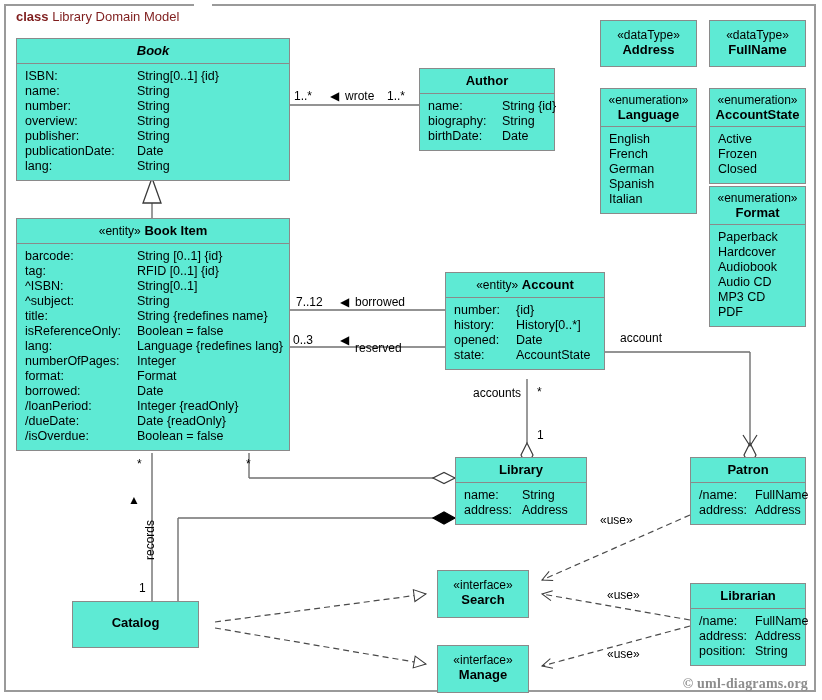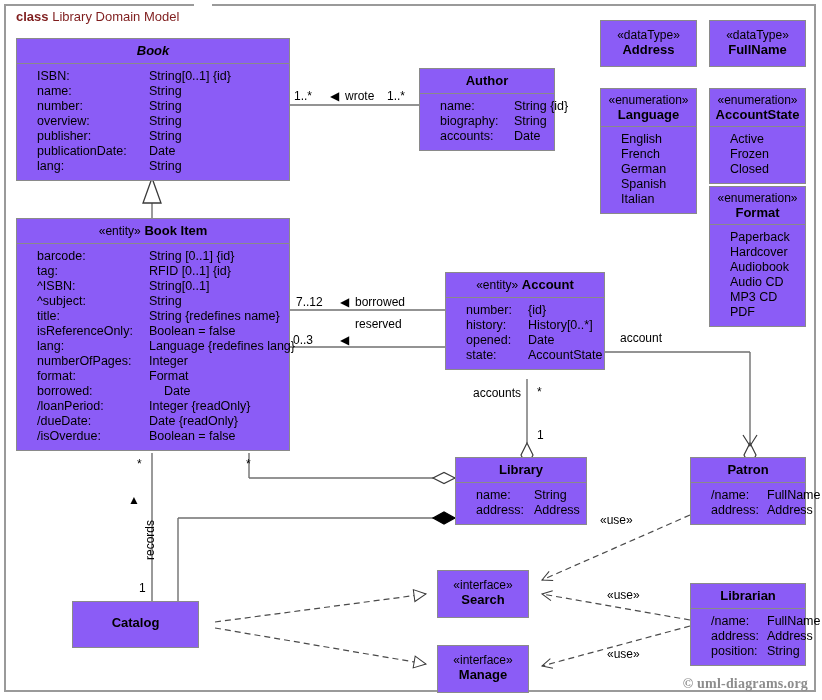--- a/index.html
+++ b/index.html
@@ -18,21 +18,21 @@
   #svg-layer{
     position:absolute;
     left:0; top:0;
     width:822px; height:700px;
     pointer-events:none;
   }
   
   .node{
     position:absolute;
     box-sizing:border-box;
-    background:#8b5cf6;
+    background:#5eead4;
     border:1px solid #8a8a8a;
     z-index:5;
   }
   .node .hdr{
     box-sizing:border-box;
     text-align:center;
     padding:5px 4px 5px 4px;
     font-size:13px;
     line-height:14px;
     color:#000;
@@ -48,21 +48,20 @@
   .node .hdr.twoline{ padding:4px 4px 4px 4px; }
   .node .hdr.twoline .stereo{ display:block; line-height:14px; }
   .node .hdr.twoline .nm{ display:block; line-height:15px; }
   .node .sep{
     height:0;
     border-top:1px solid #8a8a8a;
   }
   .node .body{
     box-sizing:border-box;
     padding:5px 0 6px 0;
-    margin-left:12px;
   }
   .attr{
     display:flex;
     font-size:12.5px;
     line-height:15px;
     color:#000;
     white-space:nowrap;
     padding-left:8px;
   }
   .attr .k{ flex:0 0 auto; }
@@ -272,21 +271,21 @@
     <div class="body">
       <div class="attr">
         <span class="k" style="width:74px">name:</span>
         <span class="v">String {id}</span>
       </div>
       <div class="attr">
         <span class="k" style="width:74px">biography:</span>
         <span class="v">String</span>
       </div>
       <div class="attr">
-        <span class="k" style="width:74px">accounts:</span>
+        <span class="k" style="width:74px">birthDate:</span>
         <span class="v">Date</span>
       </div>
     </div>
   </div>
 
   <div class="lbl" style="left:294px; top:90px;">1..*</div>
   <div class="lbl" style="left:330px; top:90px;">◀</div>
   <div class="lbl" style="left:345px; top:90px;">wrote</div>
   <div class="lbl" style="left:387px; top:90px;">1..*</div>
 
@@ -327,21 +326,21 @@
       </div>
       <div class="attr">
         <span class="k" style="width:112px">numberOfPages:</span>
         <span class="v">Integer</span>
       </div>
       <div class="attr">
         <span class="k" style="width:112px">format:</span>
         <span class="v">Format</span>
       </div>
       <div class="attr">
-        <span class="k" style="width:127px">borrowed:</span>
+        <span class="k" style="width:112px">borrowed:</span>
         <span class="v">Date</span>
       </div>
       <div class="attr">
         <span class="k" style="width:112px">/loanPeriod:</span>
         <span class="v">Integer {readOnly}</span>
       </div>
       <div class="attr">
         <span class="k" style="width:112px">/dueDate:</span>
         <span class="v">Date {readOnly}</span>
       </div>
@@ -377,21 +376,21 @@
       </div>
     </div>
   </div>
 
   <div class="lbl" style="left:296px; top:296px;">7..12</div>
   <div class="lbl" style="left:340px; top:296px;">◀</div>
   <div class="lbl" style="left:355px; top:296px;">borrowed</div>
 
   <div class="lbl" style="left:293px; top:334px;">0..3</div>
   <div class="lbl" style="left:340px; top:334px;">◀</div>
-  <div class="lbl" style="left:355px; top:318px;">reserved</div>
+  <div class="lbl" style="left:355px; top:342px;">reserved</div>
 
   <div class="lbl" style="left:473px; top:387px;">accounts</div>
   <div class="lbl" style="left:537px; top:386px;">*</div>
   <div class="lbl" style="left:537px; top:429px;">1</div>
 
   <div class="lbl" style="left:620px; top:332px;">account</div>
 
   <div class="lbl" style="left:246px; top:458px;">*</div>
 
   <div class="lbl" style="left:137px; top:458px;">*</div>

